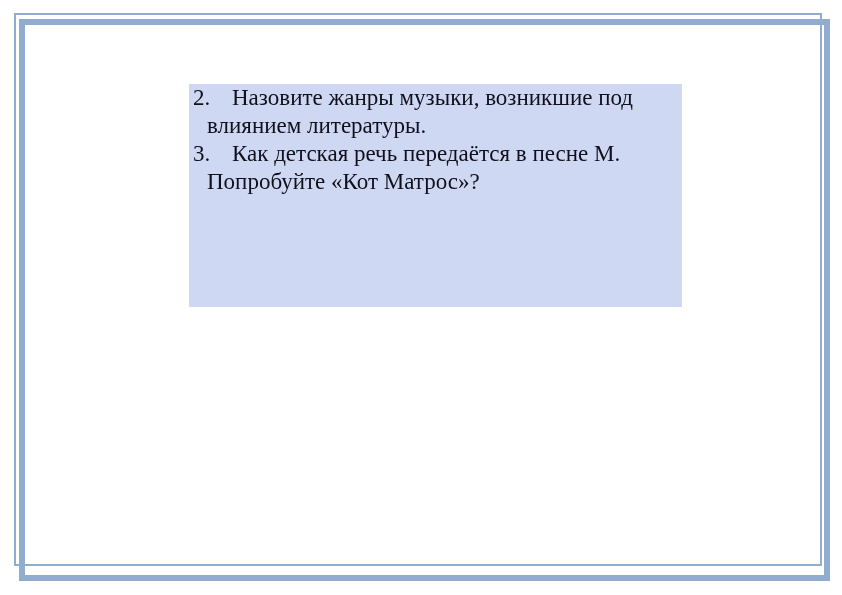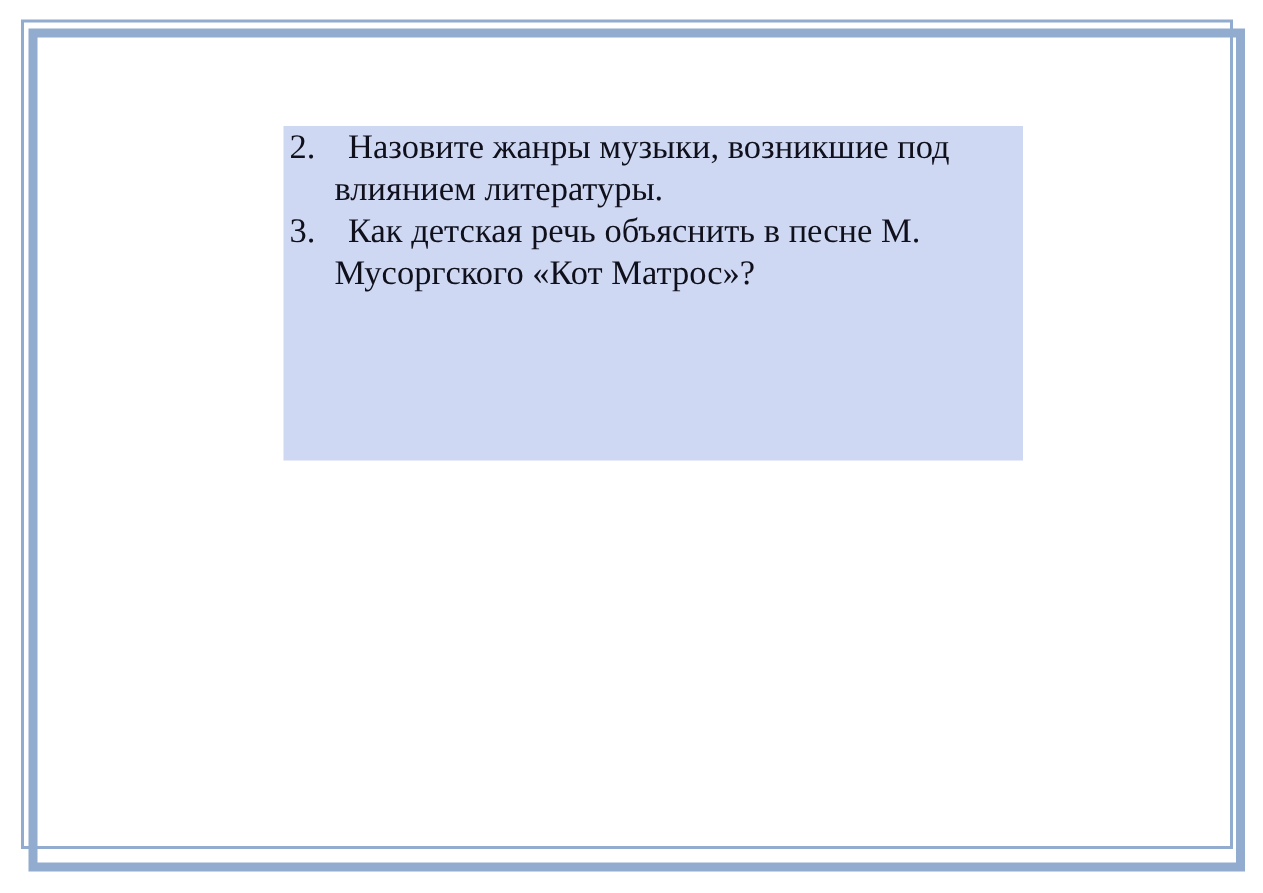--- a/index.html
+++ b/index.html
@@ -45,21 +45,21 @@
     font-size: 23px;
     line-height: 28px;
   }
   .q-item { margin: 0; }
   .q-line {
     white-space: nowrap;
     height: 28px;
     line-height: 28px;
   }
   .q-line.first { padding-left: 4px; }
-  .q-line.cont  { padding-left: 18px; margin-left: 16px; }
+  .q-line.cont  { padding-left: 18px; }
   .q-num {
     display: inline-block;
     width: 39px;
   }
 </style>
 </head>
 <body>
 
 <div class="canvas">
 
@@ -67,21 +67,21 @@
   <div class="frame-thick"></div>
 
   <div class="question-box">
 
     <div class="q-item">
       <div class="q-line first"><span class="q-num">2.</span><span>Назовите жанры музыки, возникшие под</span></div>
       <div class="q-line cont">влиянием литературы.</div>
     </div>
 
     <div class="q-item">
-      <div class="q-line first"><span class="q-num">3.</span><span>Как детская речь объяснить в песне М.</span></div>
-      <div class="q-line cont">Мусоргского «Кот Матрос»?</div>
+      <div class="q-line first"><span class="q-num">3.</span><span>Как детская речь передаётся в песне М.</span></div>
+      <div class="q-line cont">Попробуйте «Кот Матрос»?</div>
     </div>
 
     <div class="q-item">
     </div>
 
   </div>
 </div>
 
 </body></html>

